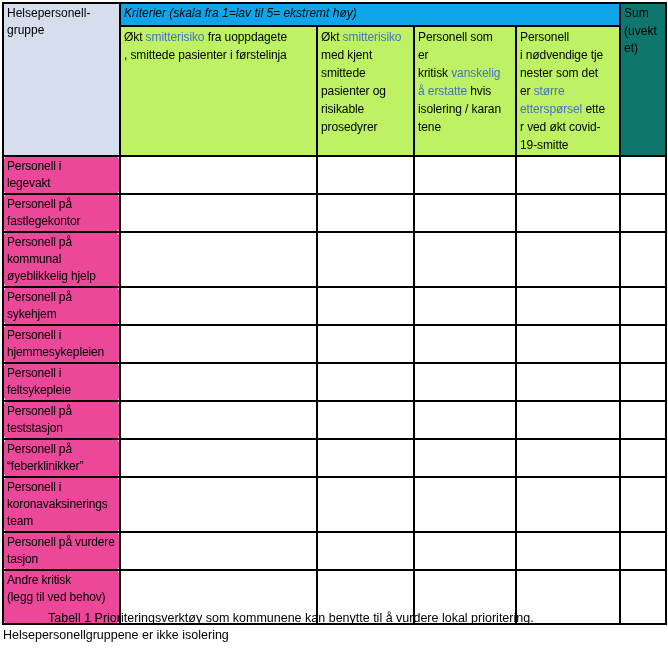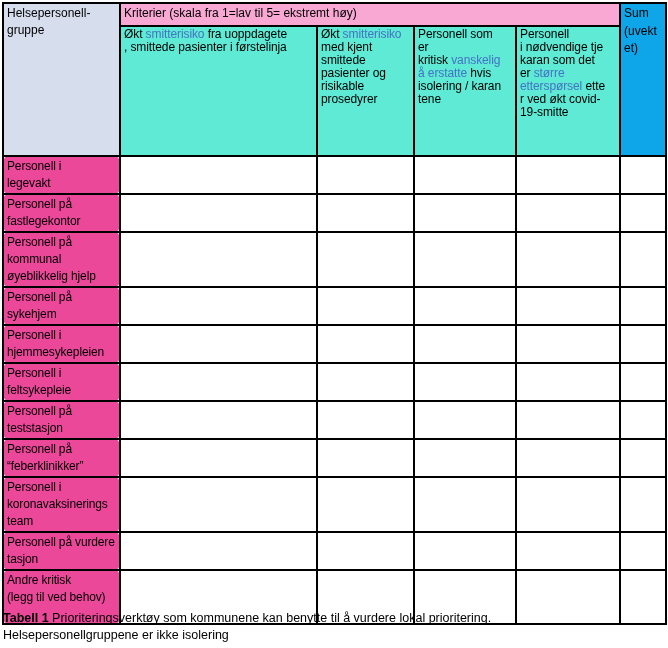--- a/index.html
+++ b/index.html
@@ -29,39 +29,40 @@
     padding: 1px 3px;
   }
   
   .cell-group-header {
     background: #D6DEEE;
     font-weight: bold;
     font-size: 12.5px;
     line-height: 17px;
   }
   .cell-banner {
-    background: #f9a8d4;
+    background: #0ea5e9;
     text-align: center;
     vertical-align: middle;
     font-size: 12.5px;
     height: 19px;
     line-height: 16px;
     padding: 0 2px;
     white-space: nowrap;
+    font-style: italic;
   }
   .cell-sum {
-    background: #0ea5e9;
+    background: #0f766e;
     font-size: 12px;
     line-height: 17.5px;
     padding: 1px 2px;
   }
   .cell-criteria {
-    background: #5eead4;
-    font-size: 12px;
-    line-height: 13px;
+    background: #bef264;
+    font-size: 12px;
+    line-height: 18px;
     height: 126px;
     padding: 1px 2px;
     letter-spacing: -0.1px;
   }
   .cell-criteria .blue, .blue { color: #4472C4; }
 
   
   .row-label {
     font-size: 12px;
     line-height: 17px;
@@ -73,21 +74,21 @@
   tbody tr:last-child .row-label,
   tbody tr:last-child .score-cell { height: 50px; }
 
   .caption {
     position: absolute; left: 3px; top: 610px;
     width: 660px;
     font-size: 12.5px;
     line-height: 17px;
     white-space: pre-line;
   }
-  .caption .bold { font-weight: bold; }
+  .caption .bold { font-weight: normal; padding-left: 45px; }
 </style>
 </head>
 <body>
 
 <div class="page">
 
   <table class="prio-table">
     <colgroup>
       <col style="width:117px">
       <col style="width:197px">
@@ -115,21 +116,21 @@
 risikable
 prosedyrer</span></th>
         <th class="cell-criteria"><span>Personell som
 er
 kritisk </span><span class="blue">vanskelig
 å erstatte</span><span> hvis
 isolering / karan
 tene</span></th>
         <th class="cell-criteria"><span>Personell
 i nødvendige tje
-karan som det
+nester som det
 er </span><span class="blue">større
 etterspørsel</span><span> ette
 r ved økt covid-
 19-smitte</span></th>
       </tr>
     </thead>
     <tbody>
         <tr>
           <td class="row-label">Personell i
 legevakt</td>

